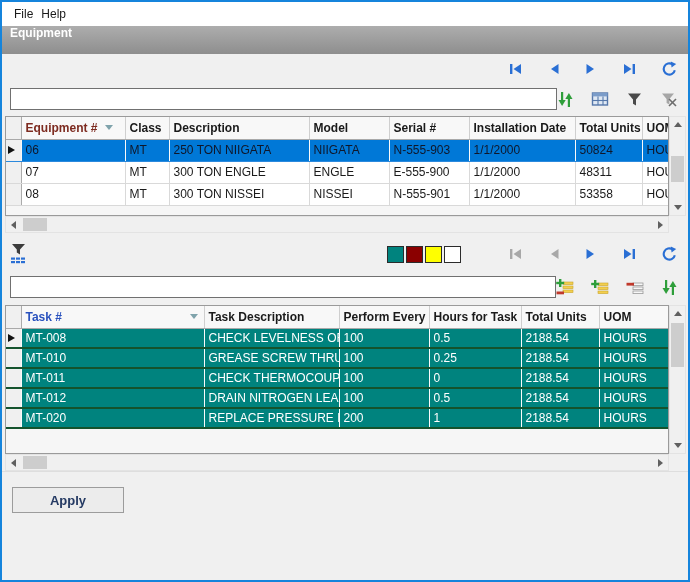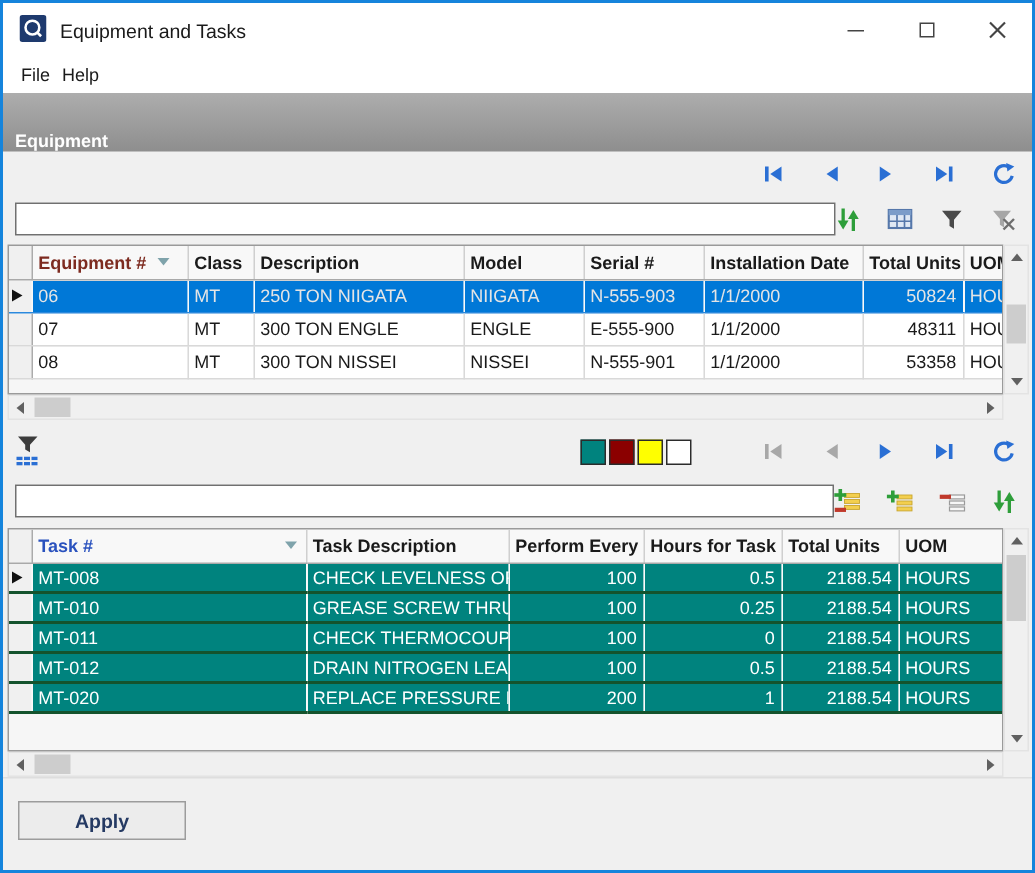--- a/index.html
+++ b/index.html
@@ -13,21 +13,21 @@
   .app-icon{margin:0 9px 0 11px;flex:0 0 auto;}
   .title{font-size:13px;}
   .win-controls{margin-left:auto;display:flex;height:100%;}
   .win-btn{width:47px;height:100%;display:flex;align-items:center;justify-content:center;background:transparent;border:none;cursor:default;}
   .glyph-min{width:11px;height:0;border-top:1.5px solid #444;}
   .glyph-max{width:10px;height:10px;border:1.5px solid #444;}
   
   .menubar{height:24px;background:#fff;display:flex;align-items:center;padding-left:10px;gap:4px;flex:0 0 auto;}
   .menu-item{padding:2px 2px;}
   
-  .sec-hdr{height:39px;background:linear-gradient(#adadad,#8e8e8e);color:#fff;font-weight:bold;display:flex;align-items:flex-end;padding-left:8px;flex:0 0 auto;}
+  .sec-hdr{height:28px;background:linear-gradient(#adadad,#8e8e8e);color:#fff;font-weight:bold;display:flex;align-items:flex-start;padding-left:8px;flex:0 0 auto;}
   .sec-sub{font-weight:normal;margin-left:5px;color:#f4f4f4;}
   
   .nav-row{height:30px;display:flex;align-items:center;justify-content:flex-end;padding-right:10px;gap:23px;flex:0 0 auto;}
   .search-row{height:30px;display:flex;align-items:center;padding:0 8px;flex:0 0 auto;}
   .searchbox{width:554px;height:22px;border:1px solid #707070;background:#fff;padding:0 4px;font:12px "Liberation Sans",sans-serif;}
   .tool-icons{margin-left:auto;display:flex;gap:17px;align-items:center;padding-right:2px;}
   .icon-btn{background:none;border:none;padding:0;display:flex;align-items:center;justify-content:center;cursor:default;}
   .jt-tools{height:34px;display:flex;align-items:center;padding:0 10px 0 8px;flex:0 0 auto;}
   .legend{margin-left:auto;display:flex;gap:2px;}
   .legend-sq{width:17px;height:17px;border:1px solid #2b2b2b;}
@@ -38,22 +38,22 @@
   .grid-main{display:flex;}
   .grid-clip{width:664px;background:#f6f6f6;border:1px solid #9a9a9a;overflow:hidden;}
   .eq-clip{height:100px;}
   .jt-clip{height:149px;}
   table{border-collapse:collapse;table-layout:fixed;width:664px;}
   th{background:#f8f8f8;border-right:1px solid #cfcfcf;border-bottom:1px solid #a9a9a9;font-weight:bold;text-align:left;padding:3px 4px;height:22px;white-space:nowrap;overflow:hidden;}
   td{border-right:1px solid #d9d9d9;border-bottom:1px solid #d9d9d9;padding:1px 4px;white-space:nowrap;overflow:hidden;background:#fff;}
   .eq-table td{height:22px;}
   .jt-table td{height:20px;}
   .ind{background:#f0f0f0 !important;border-right:1px solid #ababab;padding:0 2px;}
-  .num{text-align:right;}
-  .eq-table .sel td{background:#0078d7;color:#e5e5e5;border-right-color:rgba(255,255,255,.35);border-bottom-color:#2b89dd;}
+  .num{text-align:left;}
+  .eq-table .sel td{background:#0078d7;color:#0f172a;border-right-color:rgba(255,255,255,.35);border-bottom-color:#2b89dd;}
   .jt-table tbody td{background:#00837e;color:#fff;border-right-color:rgba(255,255,255,.55);border-bottom:2px solid #14532d;}
   .jt-table tbody td.ind{background:#f0f0f0 !important;}
   .hdr-flex{display:flex;align-items:center;}
   .sort-tri{width:0;height:0;border-left:4px solid transparent;border-right:4px solid transparent;border-top:5px solid #7fa3ab;margin-left:7px;flex:0 0 auto;}
   .tri-right-end{margin-left:auto;margin-right:2px;}
   .hdr-eqno{color:#7d2b20;}
   .hdr-taskno{color:#2a52be;}
   .rowptr{display:inline-block;width:0;height:0;border-left:7px solid #111;border-top:4.5px solid transparent;border-bottom:4.5px solid transparent;}
   
   .vscroll{width:17px;background:#f0f0f0;border:1px solid #e3e3e3;display:flex;flex-direction:column;align-items:center;}
@@ -73,44 +73,20 @@
   .hspacer{flex:1;}
   
   .footer{flex:1;background:#f0f0f0;border-top:1px solid #dedede;padding:15px 0 0 10px;}
   .apply{width:112px;height:26px;background:#ececec;border:1px solid #9c9c9c;font:bold 13px "Liberation Sans",sans-serif;color:#253a63;cursor:default;}
 </style>
 </head>
 <body>
 
 <div class="window">
 
-  <div class="titlebar">
-    <span class="app-icon">
-      <svg width="18" height="18" viewBox="0 0 18 18">
-          <rect x="0" y="0" width="18" height="18" rx="2" fill="#1e3a6e"></rect>
-          <circle cx="8.6" cy="8.4" r="4.6" fill="none" stroke="#fff" stroke-width="1.7"></circle>
-          <line x1="11.6" y1="11.4" x2="14.4" y2="14.2" stroke="#fff" stroke-width="1.8"></line>
-        </svg>
-    </span>
-    <span class="title">Equipment and Tasks</span>
-    <div class="win-controls">
-      <button class="win-btn">
-          <span class="glyph-min"></span>
-        </button>
-      <button class="win-btn">
-          <span class="glyph-max"></span>
-        </button>
-      <button class="win-btn">
-        <svg width="12" height="12" viewBox="0 0 12 12">
-            <line x1="1" y1="1" x2="11" y2="11" stroke="#444" stroke-width="1.4"></line>
-            <line x1="11" y1="1" x2="1" y2="11" stroke="#444" stroke-width="1.4"></line>
-          </svg>
-      </button>
-    </div>
-  </div>
 
   <div class="menubar">
     <span class="menu-item">File</span>
     <span class="menu-item">Help</span>
   </div>
 
   <div class="sec-hdr">
     <span>Equipment</span>
   </div>
 

